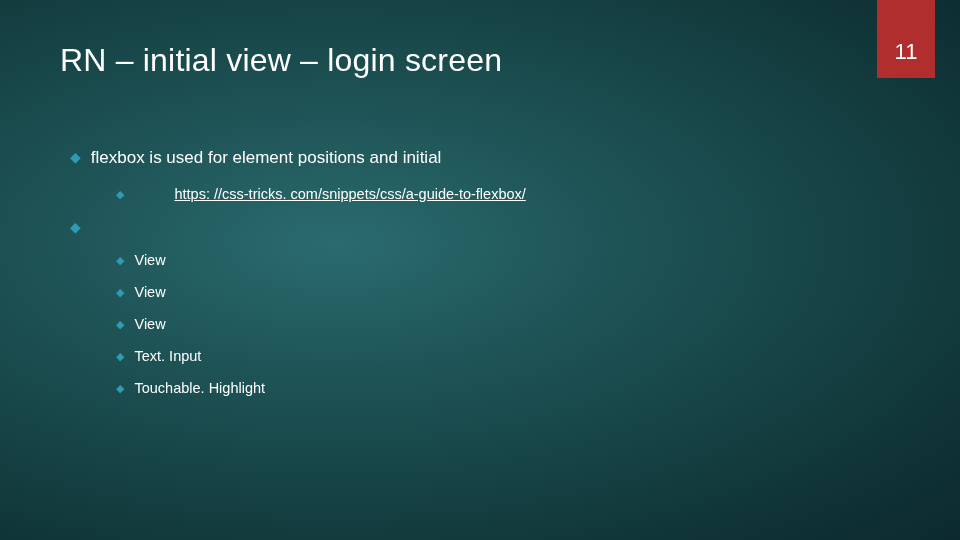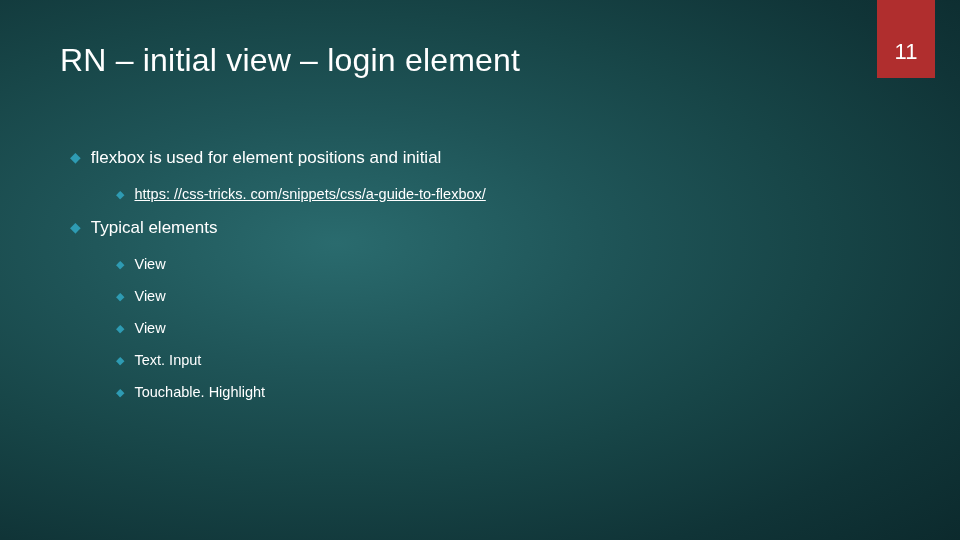--- a/index.html
+++ b/index.html
@@ -54,46 +54,45 @@
     line-height: 1;
     flex-shrink: 0;
     margin-top: 3px;
   }
   .l1 { margin-bottom: 18px; }
   .l1 .bullet-icon { font-size: 14px; margin-top: 2px; }
   .l1 .bullet-text { font-size: 17px; }
   .l2 { padding-left: 46px; margin-bottom: 16px; }
   .l2 .bullet-icon { font-size: 11px; margin-top: 3px; }
   .l2 .bullet-text { font-size: 14.5px; }
-  .link .bullet-text { text-decoration: underline; }
+  .link .bullet-text { text-decoration: underline; margin-left: 40px; }
 </style>
 </head>
 <body>
 
 <div class="page-number-box">
   <span class="page-number-text">11</span>
 </div>
 
-<h1 class="slide-title">RN – initial view – login element</h1>
+<h1 class="slide-title">RN – initial view – login screen</h1>
 
 <div class="content">
 
   <div class="bullet-row l1">
     <span class="bullet-icon">◆</span>
     <span class="bullet-text">flexbox is used for element positions and initial</span>
   </div>
 
   <div class="bullet-row l2 link">
     <span class="bullet-icon">◆</span>
     <span class="bullet-text">https: //css-tricks. com/snippets/css/a-guide-to-flexbox/</span>
   </div>
 
   <div class="bullet-row l1">
     <span class="bullet-icon">◆</span>
-    <span class="bullet-text">Typical elements</span>
   </div>
 
   <div class="bullet-row l2">
     <span class="bullet-icon">◆</span>
     <span class="bullet-text">View</span>
   </div>
 
   <div class="bullet-row l2">
     <span class="bullet-icon">◆</span>
     <span class="bullet-text">View</span>

